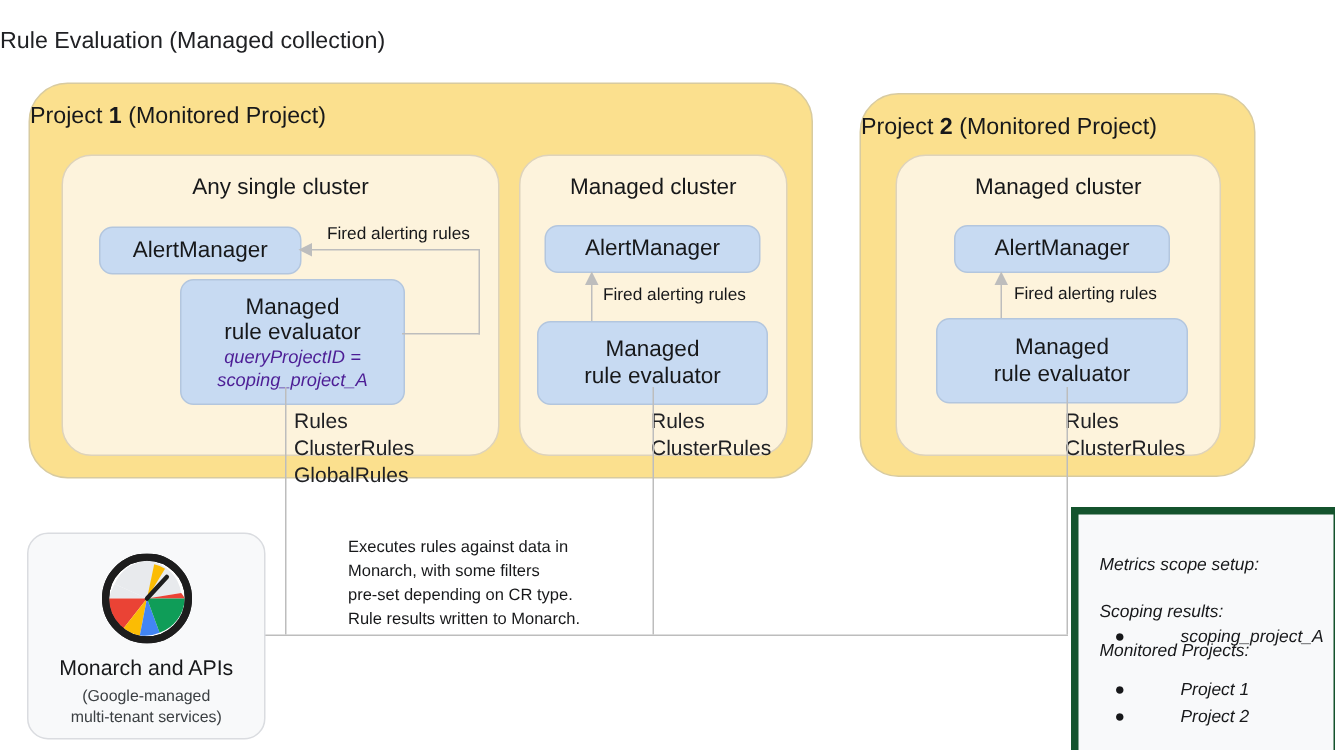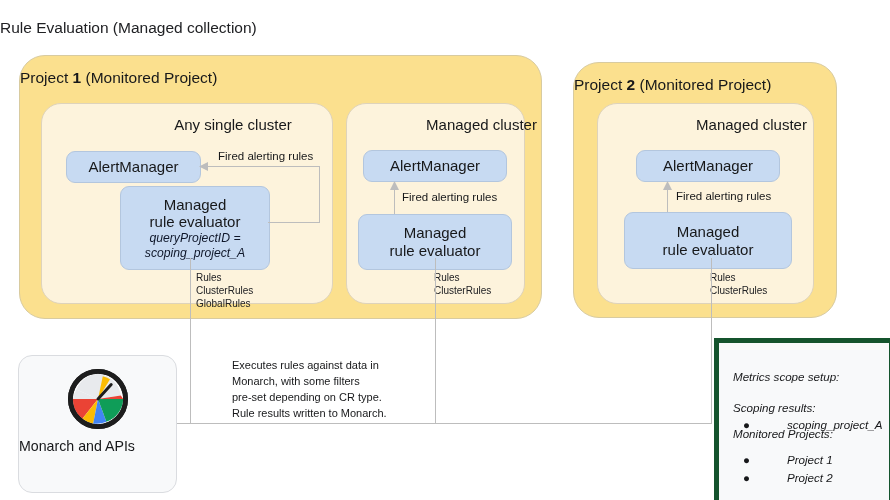--- a/index.html
+++ b/index.html
@@ -25,55 +25,55 @@
     font-size:15.5px;color:#17181a;white-space:nowrap;
   }
   .project-title b{font-weight:bold;}
 
   
   .cluster-box{
     background:#fdf3dc;border:1px solid #ded3bb;border-radius:20px;
   }
   .cluster-title{
     position:absolute;left:0;top:12px;width:100%;text-align:center;
-    font-size:15px;color:#17181a;white-space:nowrap;padding-left:46px;
+    font-size:15px;color:#17181a;white-space:nowrap;
   }
 
   
   .comp{
     background:#c7daf2;border:1px solid #b3c6de;border-radius:9px;
     display:flex;flex-direction:column;align-items:center;justify-content:center;
     text-align:right;line-height:1.17;color:#17181a;
   }
   .comp .l1{font-size:15px;}
-  .comp .sub{font-size:12.2px;font-style:italic;color:#0f172a;line-height:1.2;}
+  .comp .sub{font-size:12.2px;font-style:italic;color:#4c1d95;line-height:1.2;}
 
   
   .rules-note{
-    font-size:10px;line-height:1.28;color:#202124;white-space:pre-line;
+    font-size:14px;line-height:1.28;color:#202124;white-space:pre-line;
   }
   .edge-label{font-size:11.5px;color:#17181a;white-space:nowrap;}
 
   
   .vline{background:#bdbdbd;width:1px;}
   .hline{background:#bdbdbd;height:1px;}
 
   
   #flow-caption{
     left:232px;top:357px;width:230px;font-size:11px;line-height:1.47;
     color:#17181a;white-space:pre-line;
   }
 
   
   #monarch-card{
     left:18px;top:355px;width:157px;height:136px;
     background:#f8f9fa;border:1px solid #dadce0;border-radius:14px;
   }
   #monarch-title{
-    position:absolute;left:0;top:82px;width:100%;text-align:left;
+    position:absolute;left:0;top:82px;width:100%;text-align:center;
     font-size:14.2px;color:#17181a;
   }
   #monarch-sub{
     position:absolute;left:0;top:102px;width:100%;text-align:center;
     font-size:10.6px;line-height:1.3;color:#3c4043;white-space:pre-line;
   }
   #monarch-logo{position:absolute;left:50%;margin-left:-30px;top:13px;width:60px;height:60px;}
 
   
   #scope-card{
@@ -176,20 +176,22 @@
     <path d="M50 50 L14 34 A42 42 0 0 0 8 50 L50 50 Z" fill="#e8eaed"></path>
     <path d="M50 50 L58 12 A42 42 0 0 1 70 17 Z" fill="#fbbc04"></path>
     <path d="M50 50 L8 50 A42 42 0 0 0 24 83 Z" fill="#ea4335"></path>
     <path d="M50 50 L24 83 A42 42 0 0 0 42 91 Z" fill="#fbbc04"></path>
     <path d="M50 50 L42 91 A42 42 0 0 0 64 88 Z" fill="#4285f4"></path>
     <path d="M50 50 L64 88 A42 42 0 0 0 92 50 Z" fill="#0f9d58"></path>
     <line x1="50" y1="50" x2="72" y2="26" stroke="#1d1d1d" stroke-width="5" stroke-linecap="round"></line>
     <circle cx="50" cy="50" r="46" fill="none" stroke="#1d1d1d" stroke-width="8"></circle>
   </svg>
   <div id="monarch-title">Monarch and APIs</div>
+  <div id="monarch-sub">(Google-managed
+multi-tenant services)</div>
 </div>
 
 <div class="abs" id="scope-card">
   <div class="ln" style="left:14px;top:27px;">Metrics scope setup:</div>
   <div class="ln" style="left:14px;top:58px;">Scoping results:</div>
   <div class="bullet" style="left:24px;top:75px;">
     <span class="dot">●</span>
     <span class="txt">scoping_project_A</span>
   </div>
   <div class="ln" style="left:14px;top:84px;">Monitored Projects:</div>

